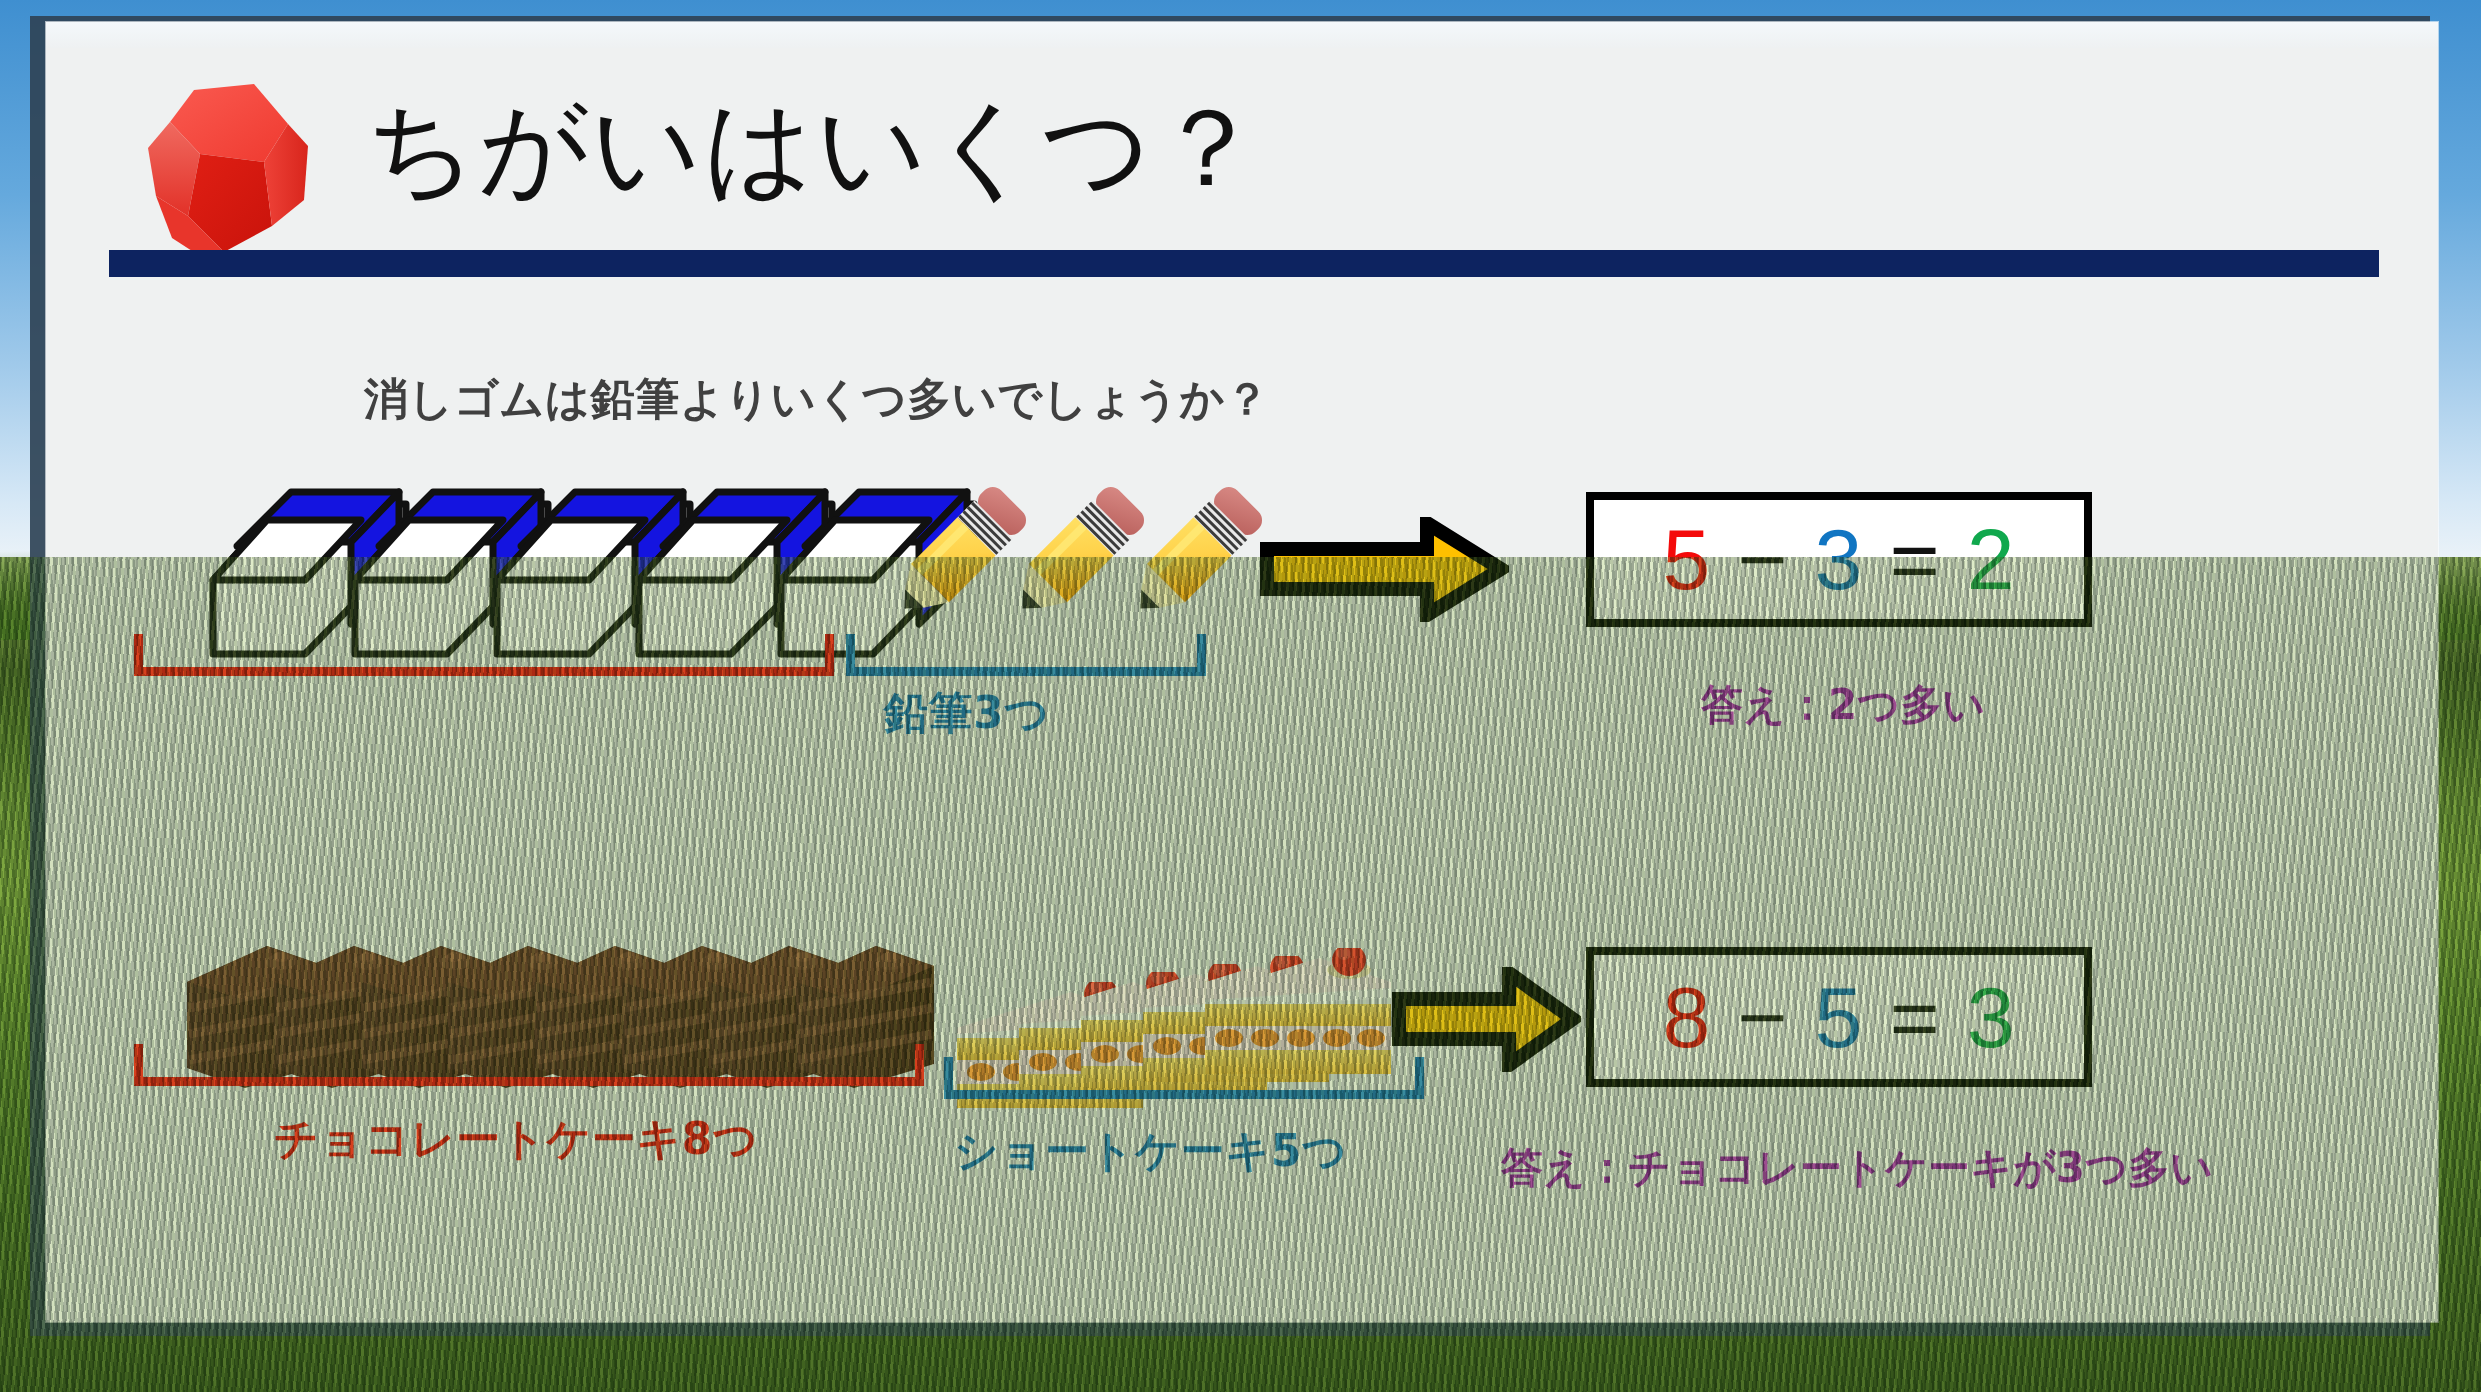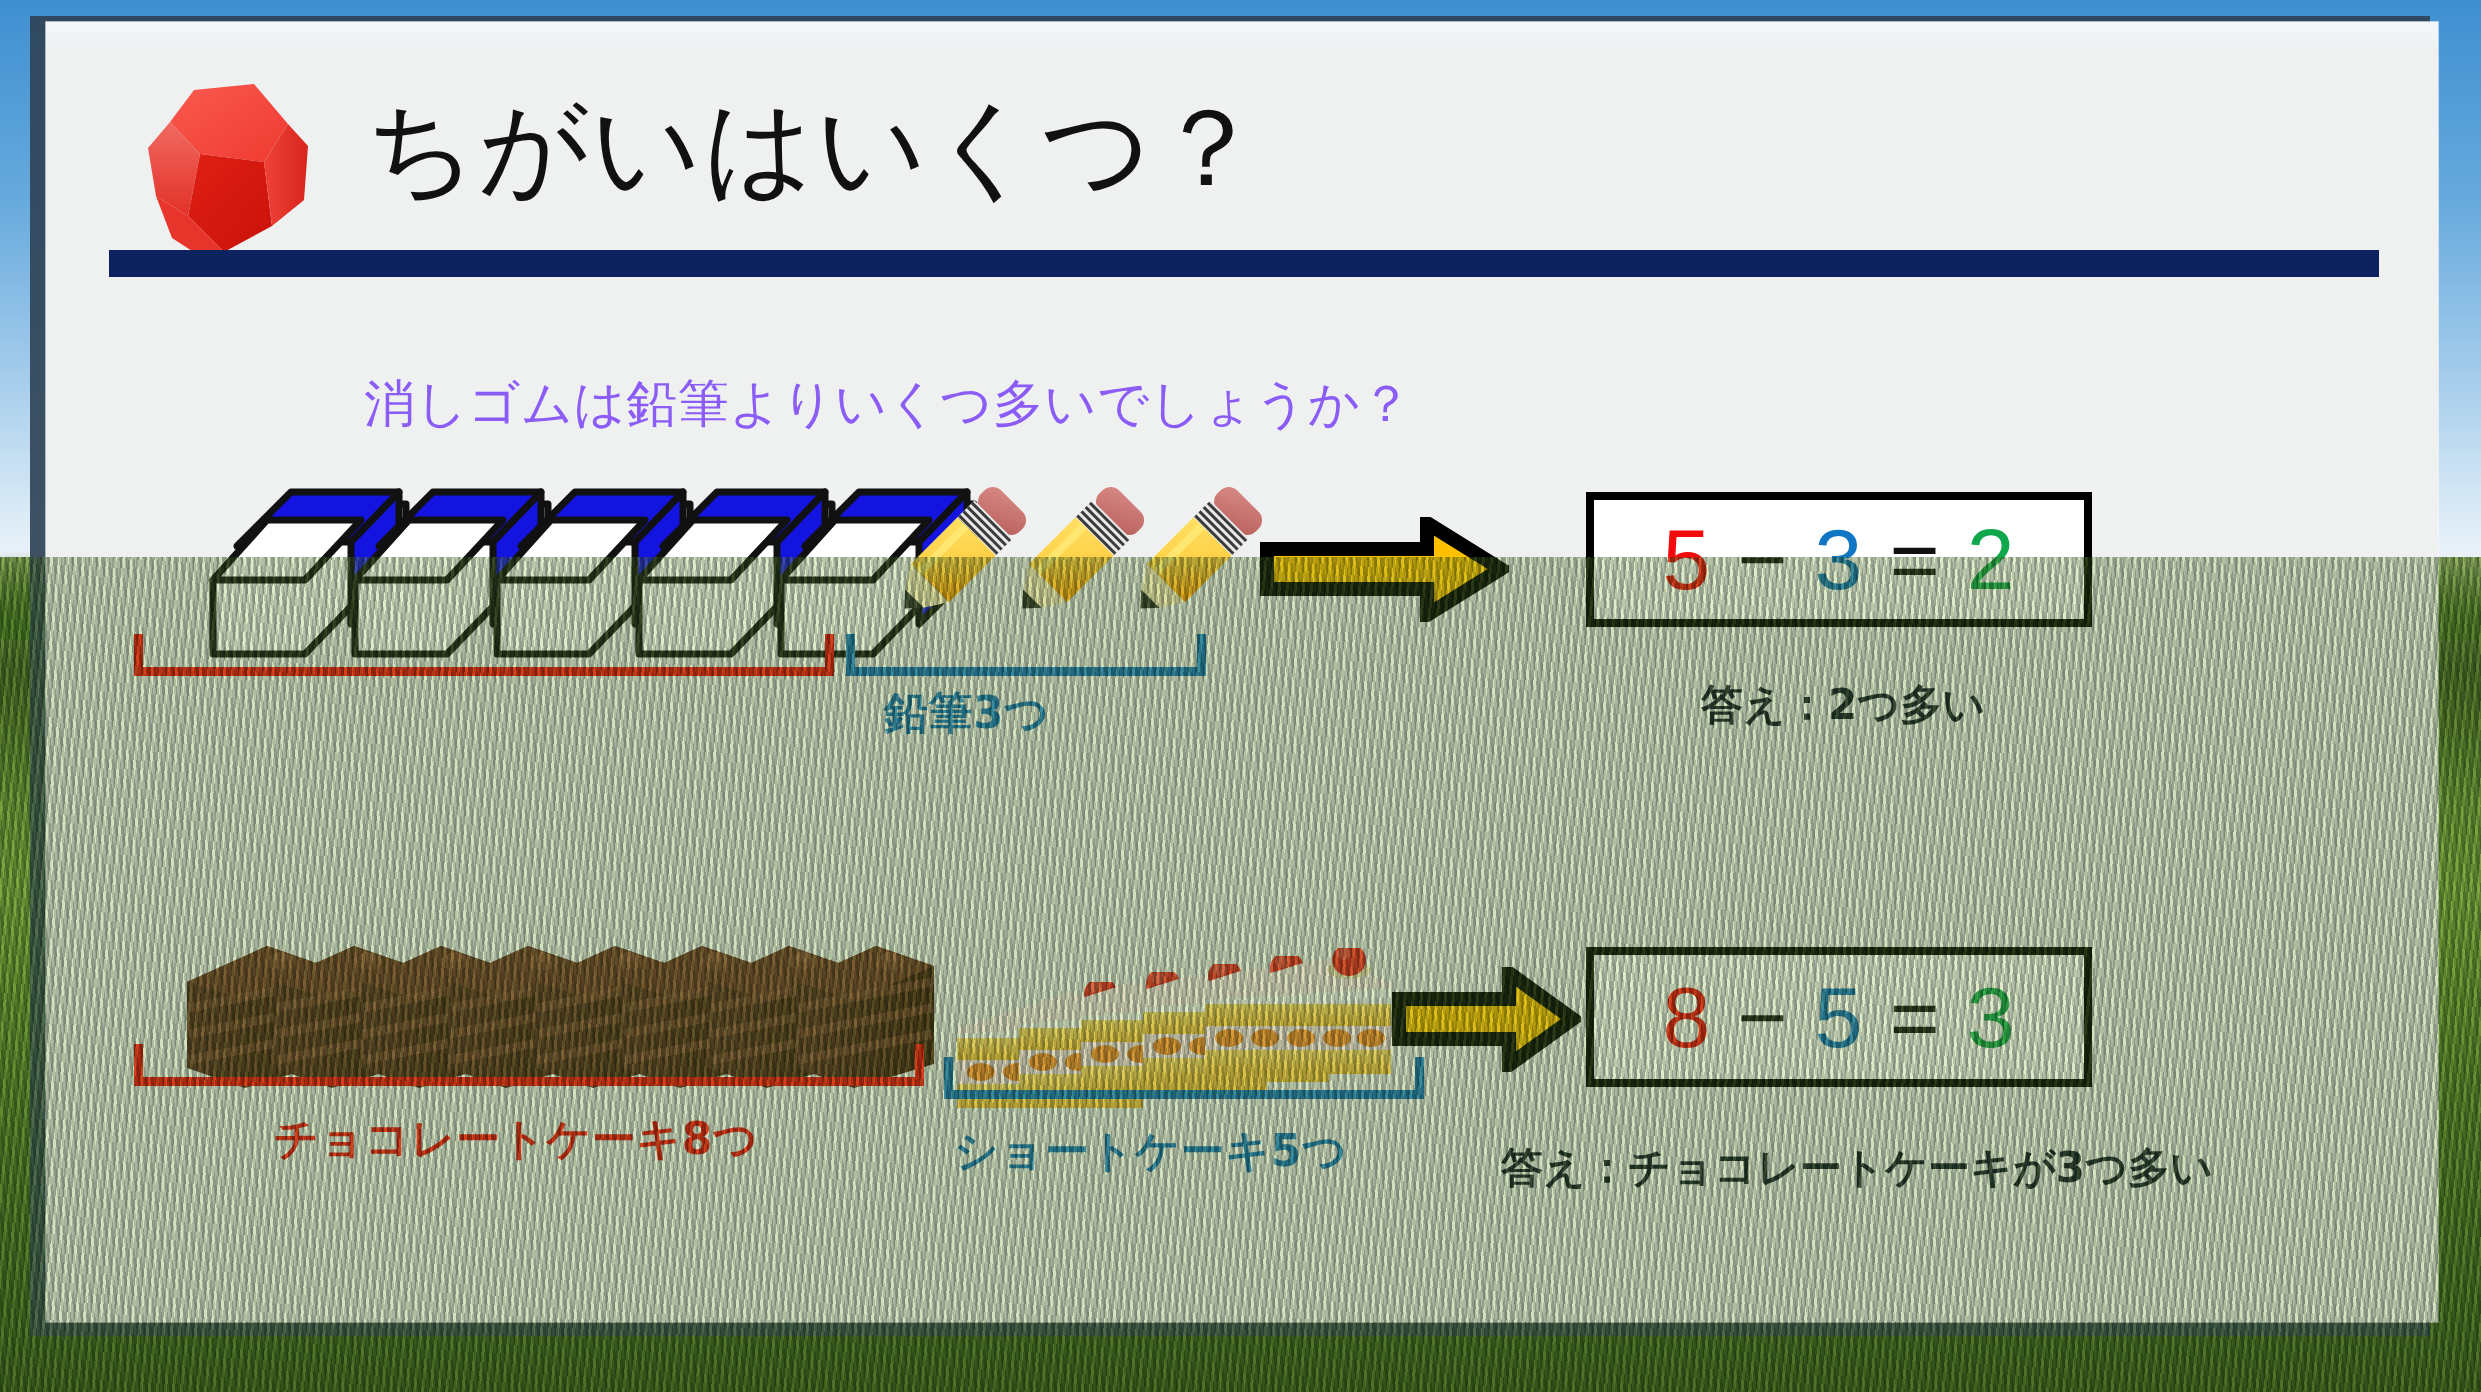--- a/index.html
+++ b/index.html
@@ -116,43 +116,44 @@
     left: 63px;
     top: 228px;
     width: 2270px;
     height: 27px;
     background: #0d2360;
   }
 
   
   .question {
     position: absolute;
-    font-size: 51px;
-    color: #8b5cf6;
+    font-size: 44px;
+    color: #404040;
     white-space: nowrap;
     font-family: "DejaVu Sans", "Liberation Sans", sans-serif;
     letter-spacing: .5px;
+    font-weight: bold;
   }
   .count-label {
     position: absolute;
     font-size: 44px;
     font-weight: bold;
     white-space: nowrap;
     font-family: "DejaVu Sans", "Liberation Sans", sans-serif;
     letter-spacing: .5px;
   }
   .red-text   { color: #f40a0a; }
   .blue-text  { color: #1075c2; }
   .green-text { color: #10a84d; }
 
   .answer-label {
     position: absolute;
     font-size: 42px;
     font-weight: bold;
-    color: #0f172a;
+    color: #a21caf;
     white-space: nowrap;
     font-family: "DejaVu Sans", "Liberation Sans", sans-serif;
   }
 
   
   .bracket {
     position: absolute;
     box-sizing: border-box;
     border-style: solid;
     border-top: none;

